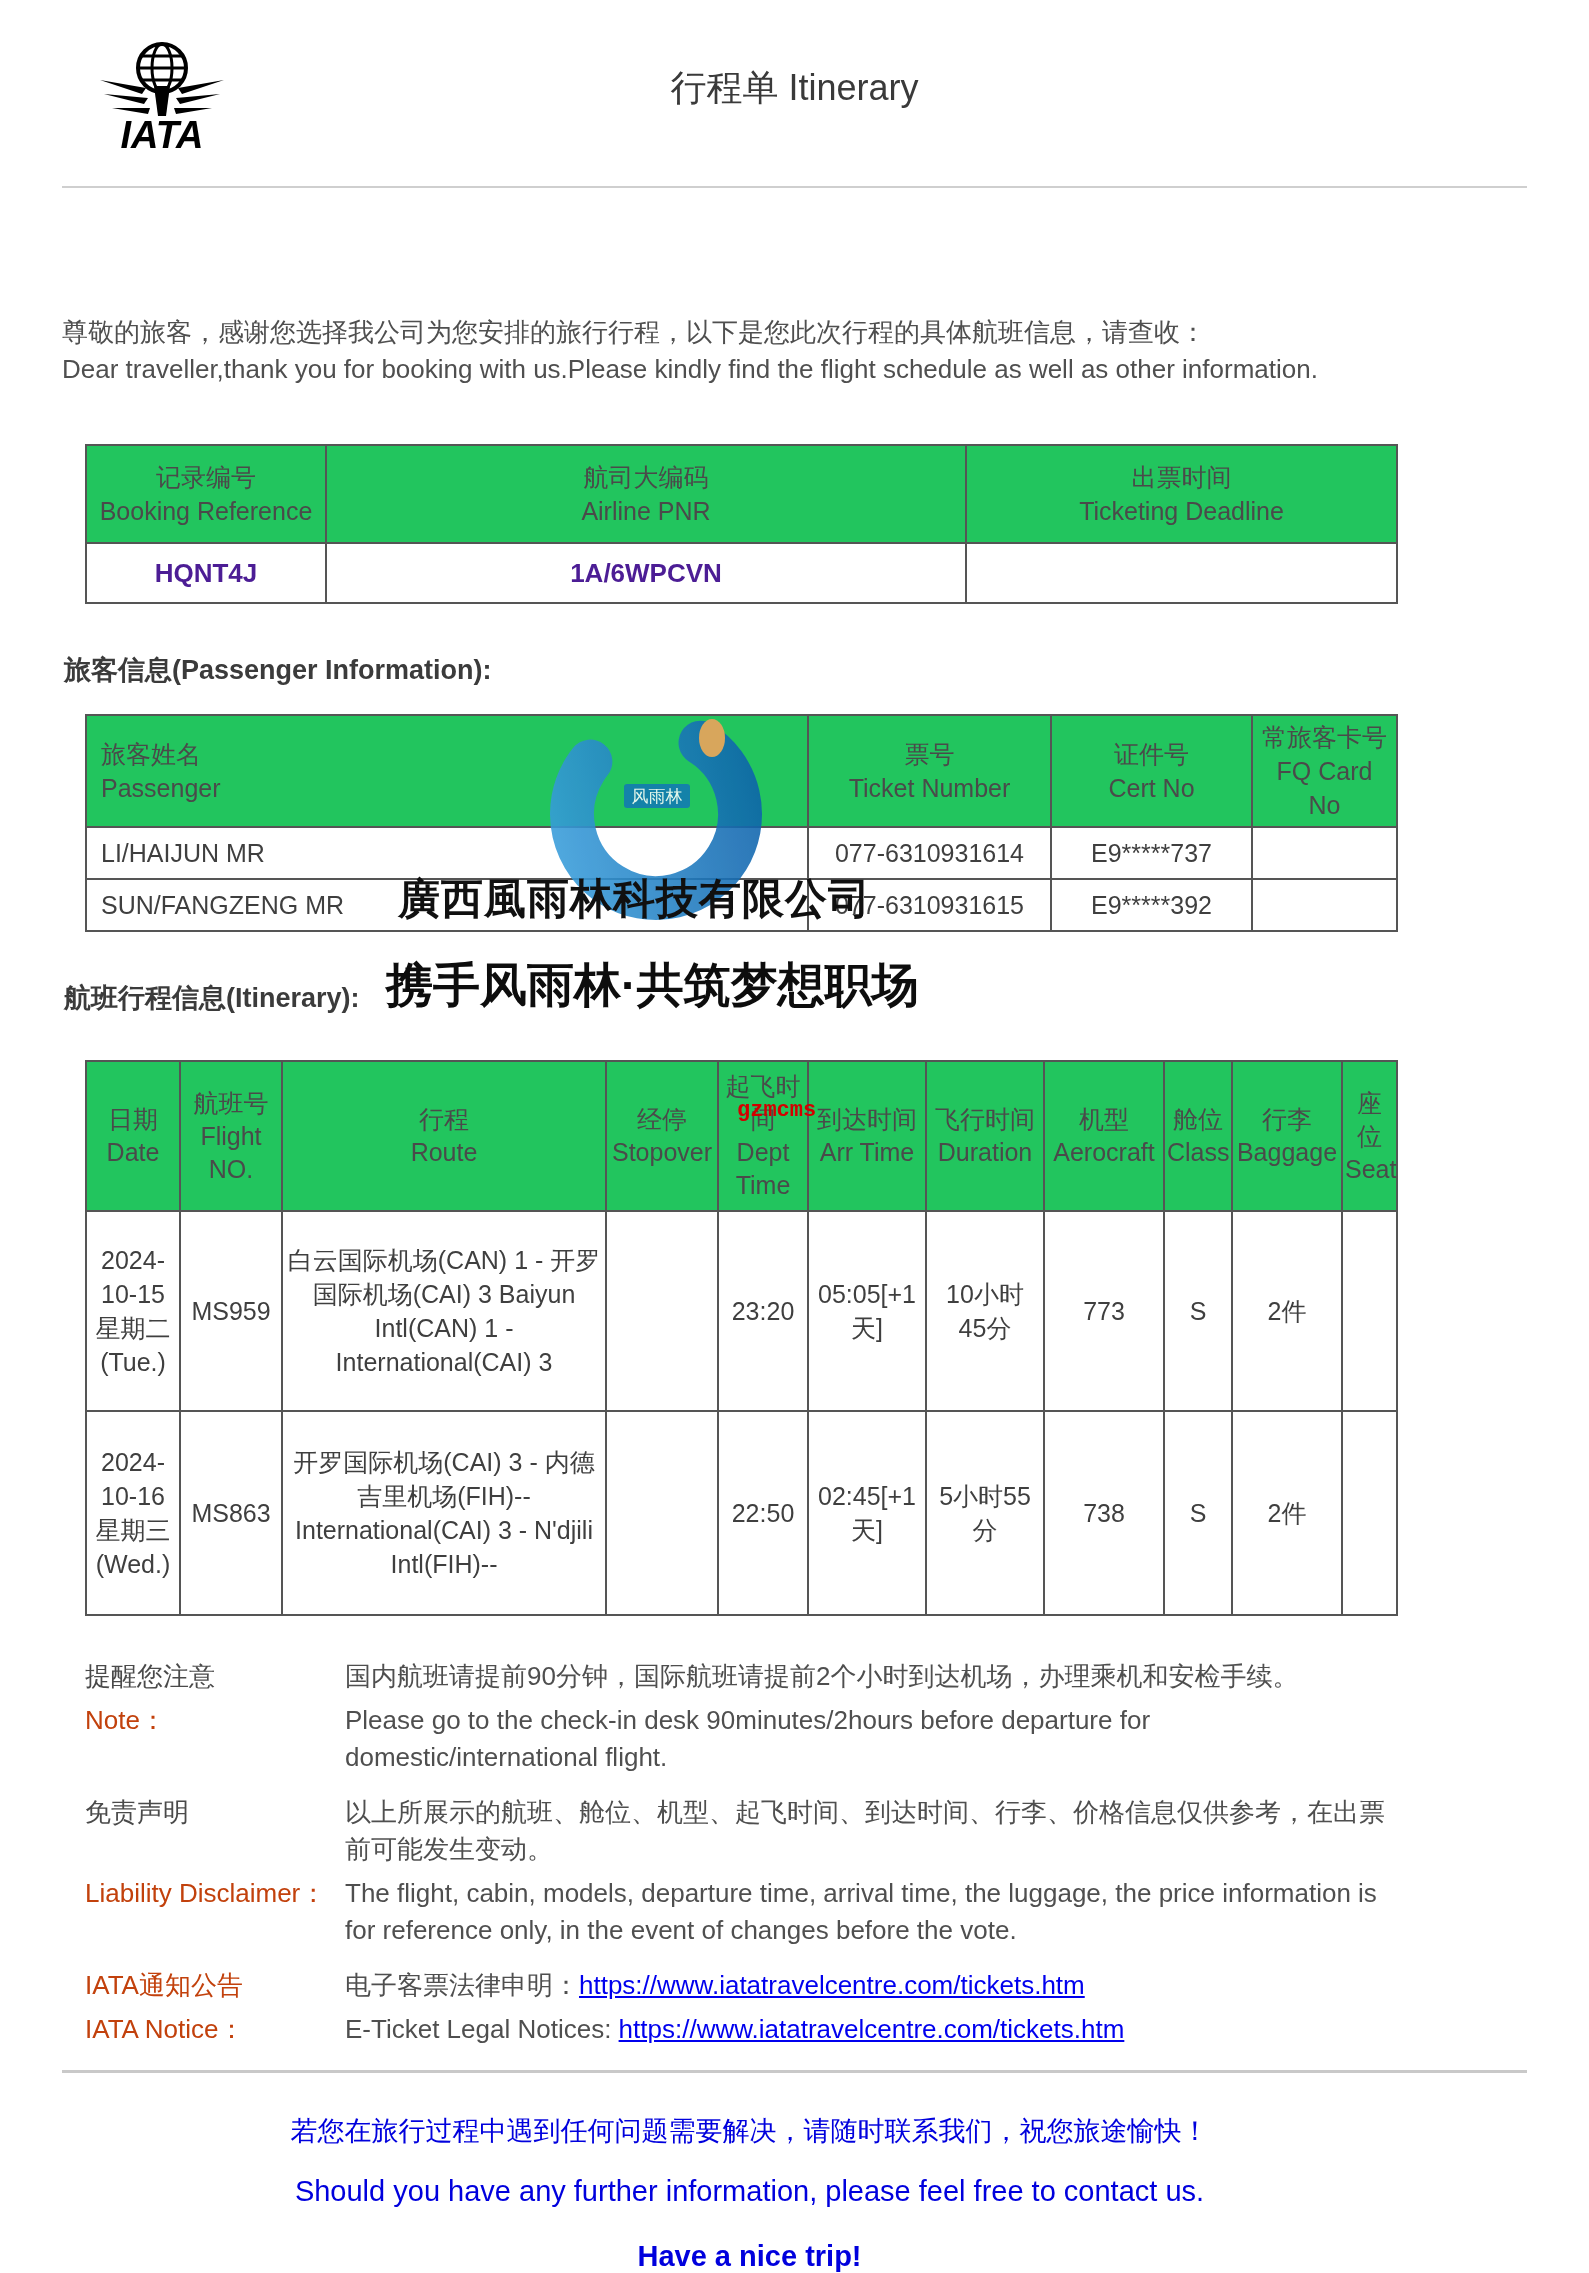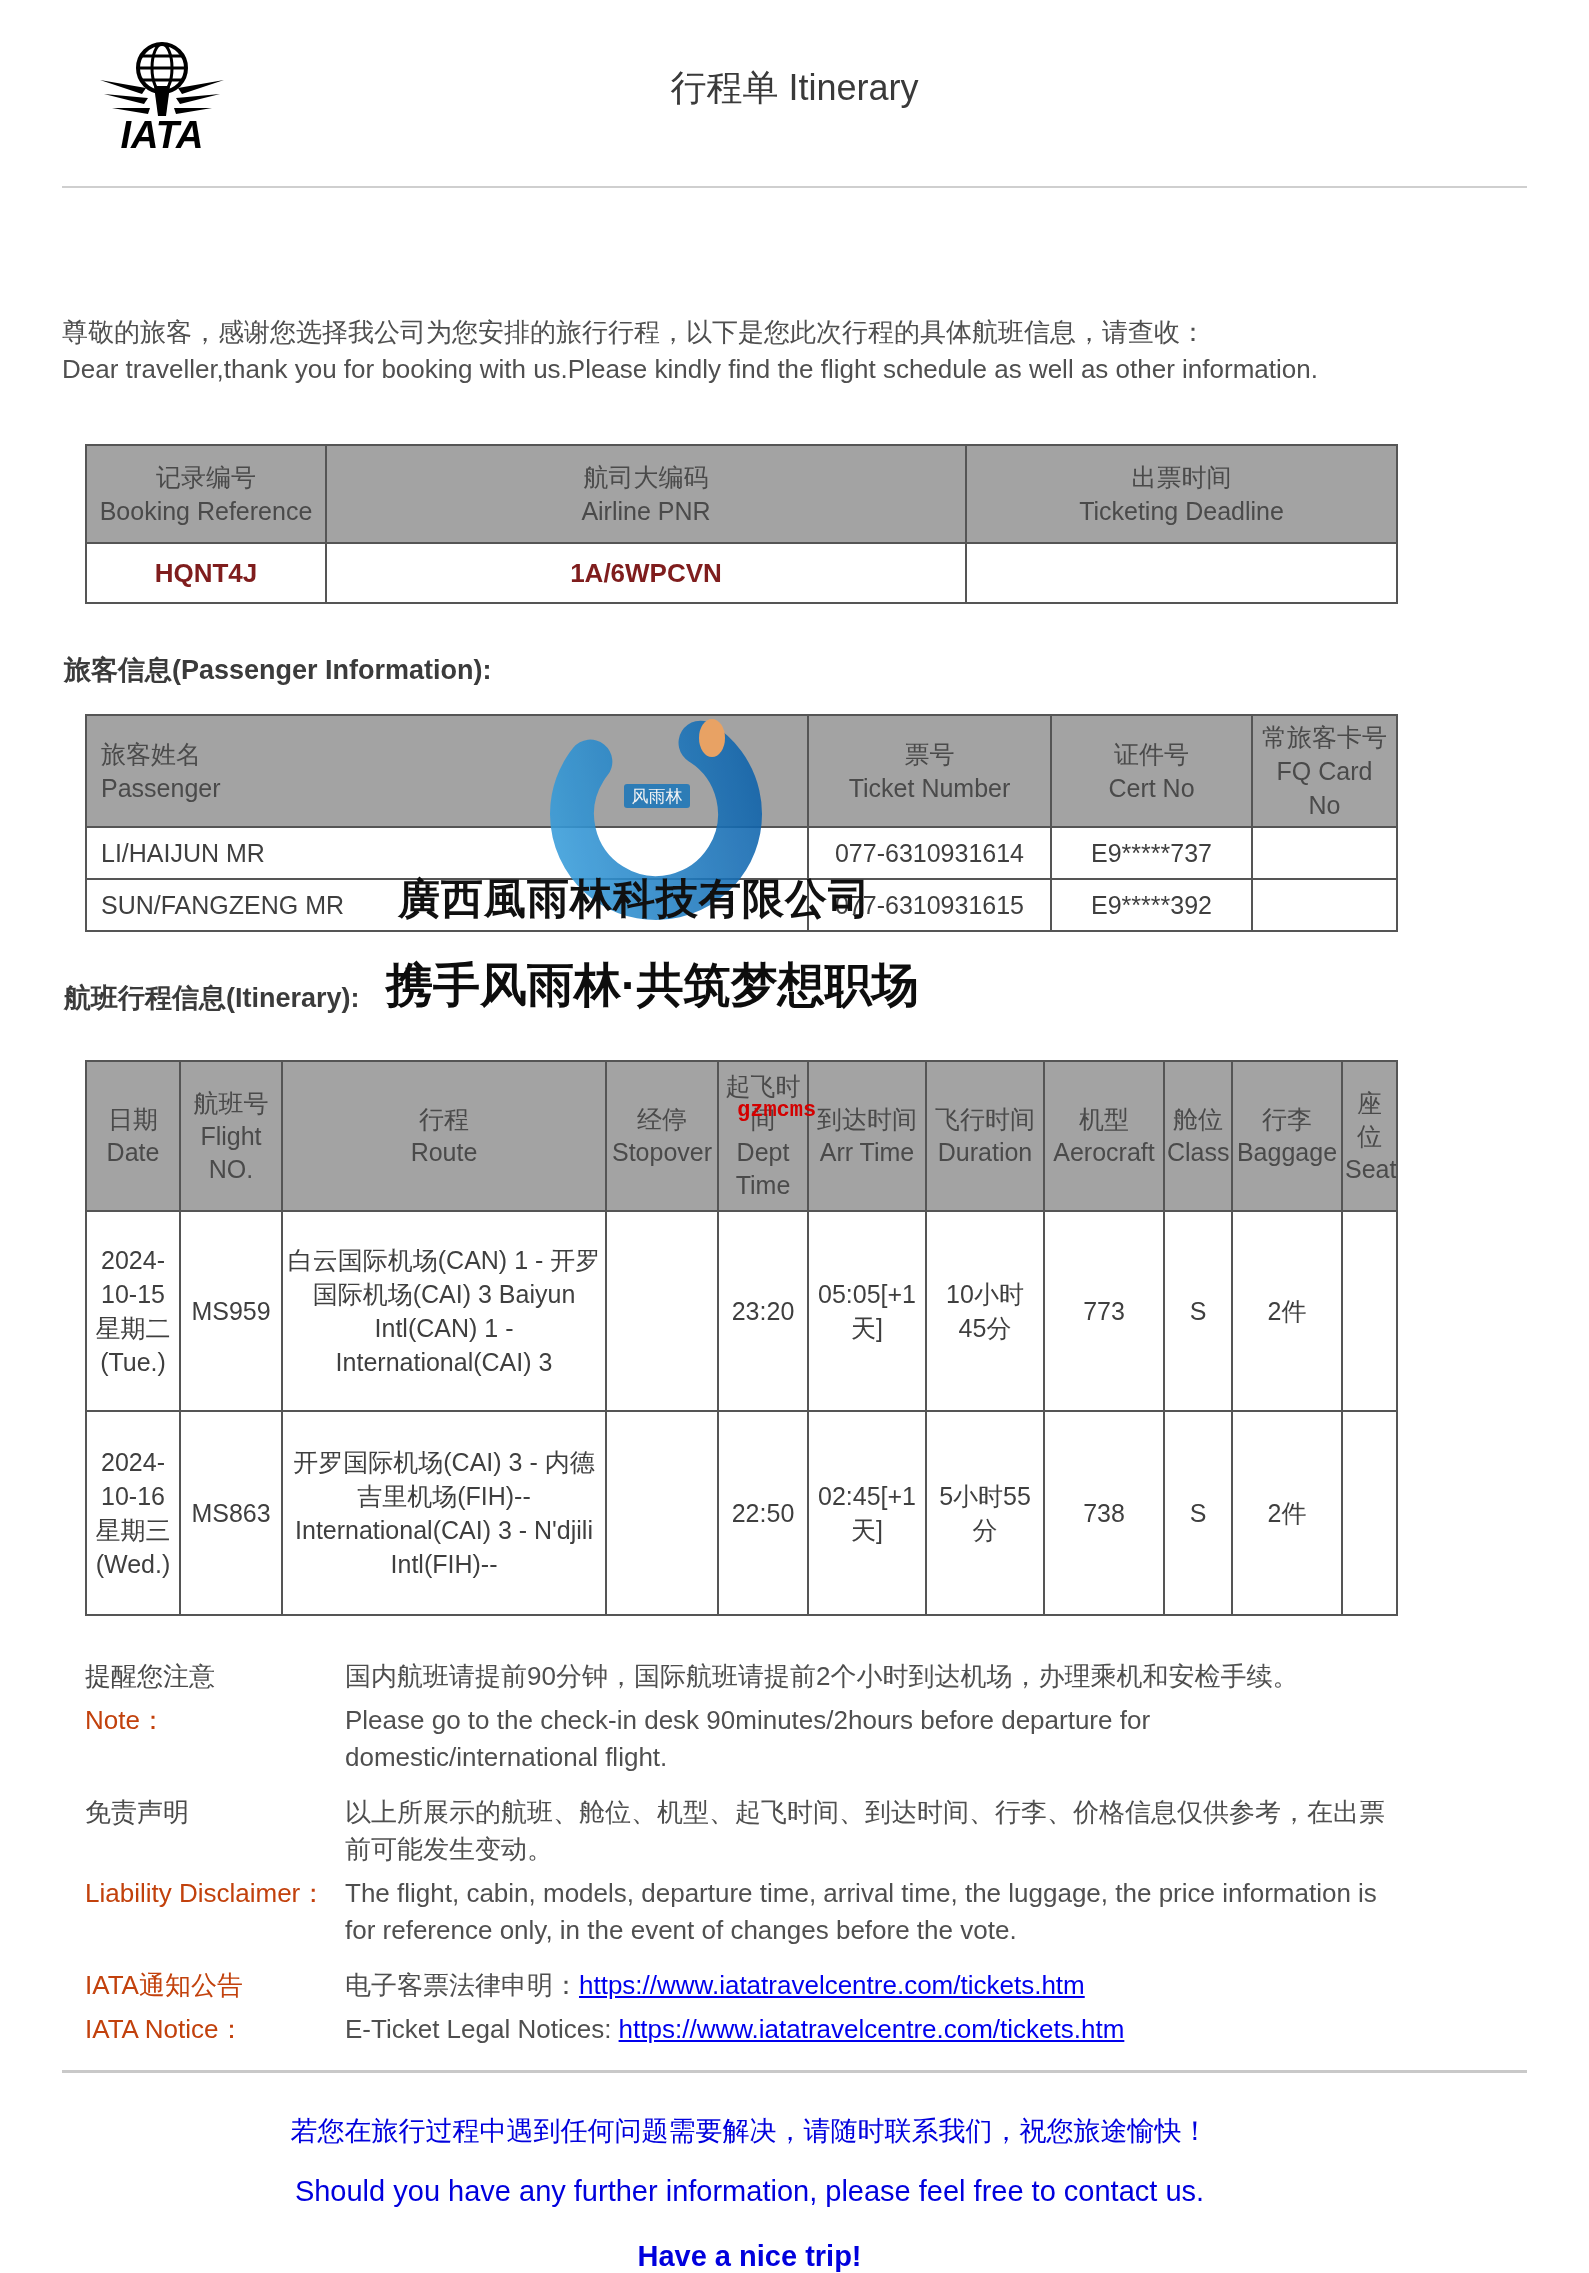--- a/index.html
+++ b/index.html
@@ -17,27 +17,27 @@
 
   .rule { border:none; border-top:2px solid #cfcfcf; margin:0; }
   .rule.bottom { border-top:3px solid #c9c9c9; }
 
   
   .intro { margin-top:126px; font-size:26px; line-height:37px; color:#4f4f4f; }
 
   
   table { border-collapse:collapse; table-layout:fixed; margin-left:23px; width:1311px; }
   th, td { border:2px solid #555555; padding:4px 6px; text-align:center; vertical-align:middle; }
-  th { background:#a3a3a3; font-weight:normal; color:#4a4a4a; font-size:25px; line-height:34px; }
+  th { background:#22c55e; font-weight:normal; color:#4a4a4a; font-size:25px; line-height:34px; }
   td { color:#3f3f3f; font-size:25px; line-height:34px; }
   .hcn, .hen { display:block; }
 
   .booking-table { margin-top:56px; }
   .booking-table th { height:88px; }
-  .booking-table td { height:50px; font-weight:bold; color:#7f1d1d; font-size:26px; }
+  .booking-table td { height:50px; font-weight:bold; color:#4c1d95; font-size:26px; }
 
   .section-heading { margin-top:48px; margin-left:2px; font-size:27px; font-weight:bold; color:#3b3b3b; }
 
   .passenger-table { margin-top:26px; }
   .passenger-table th { height:62px; }
   .passenger-table td { height:42px; }
   .passenger-table .left { text-align:left; padding-left:14px; }
 
   .flight-table { margin-top:44px; }
   .flight-table th { line-height:33px; padding:8px 2px; }

